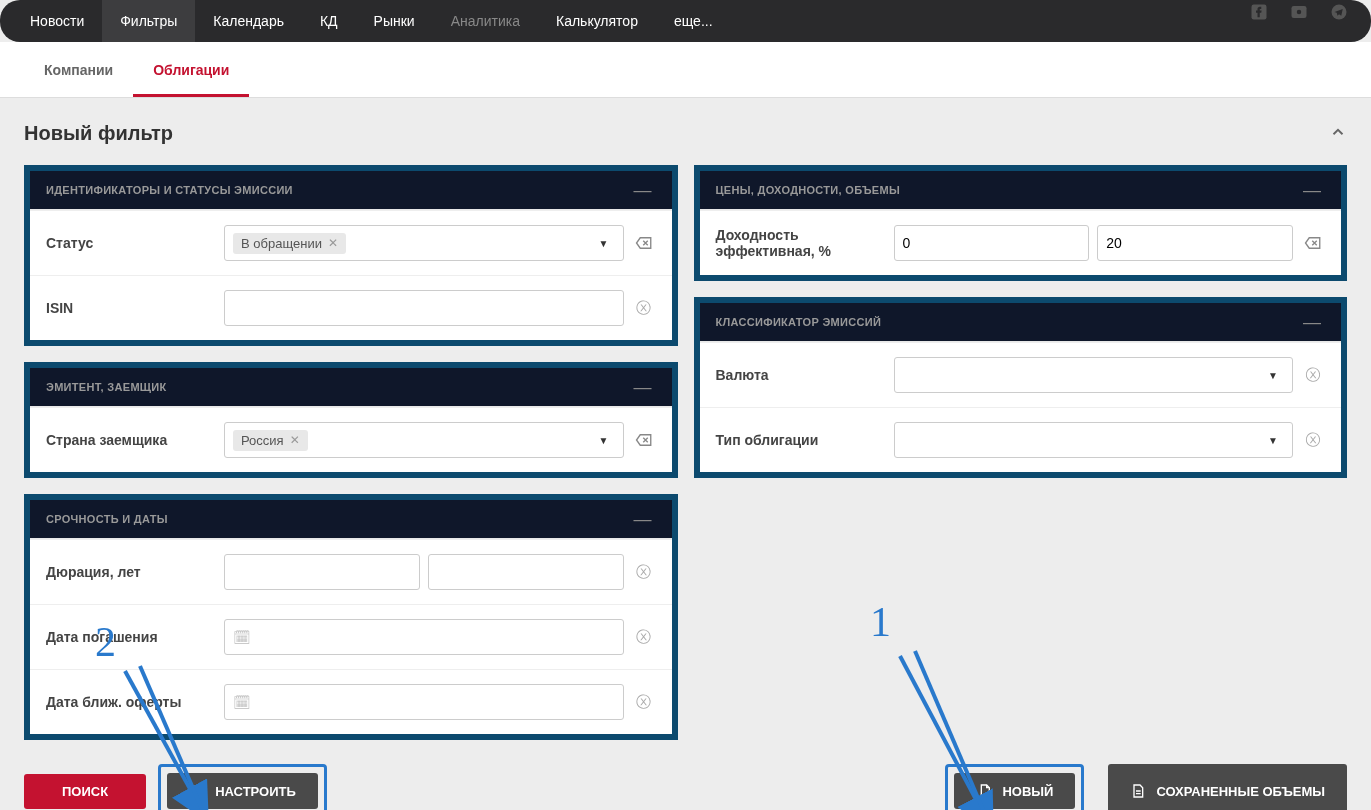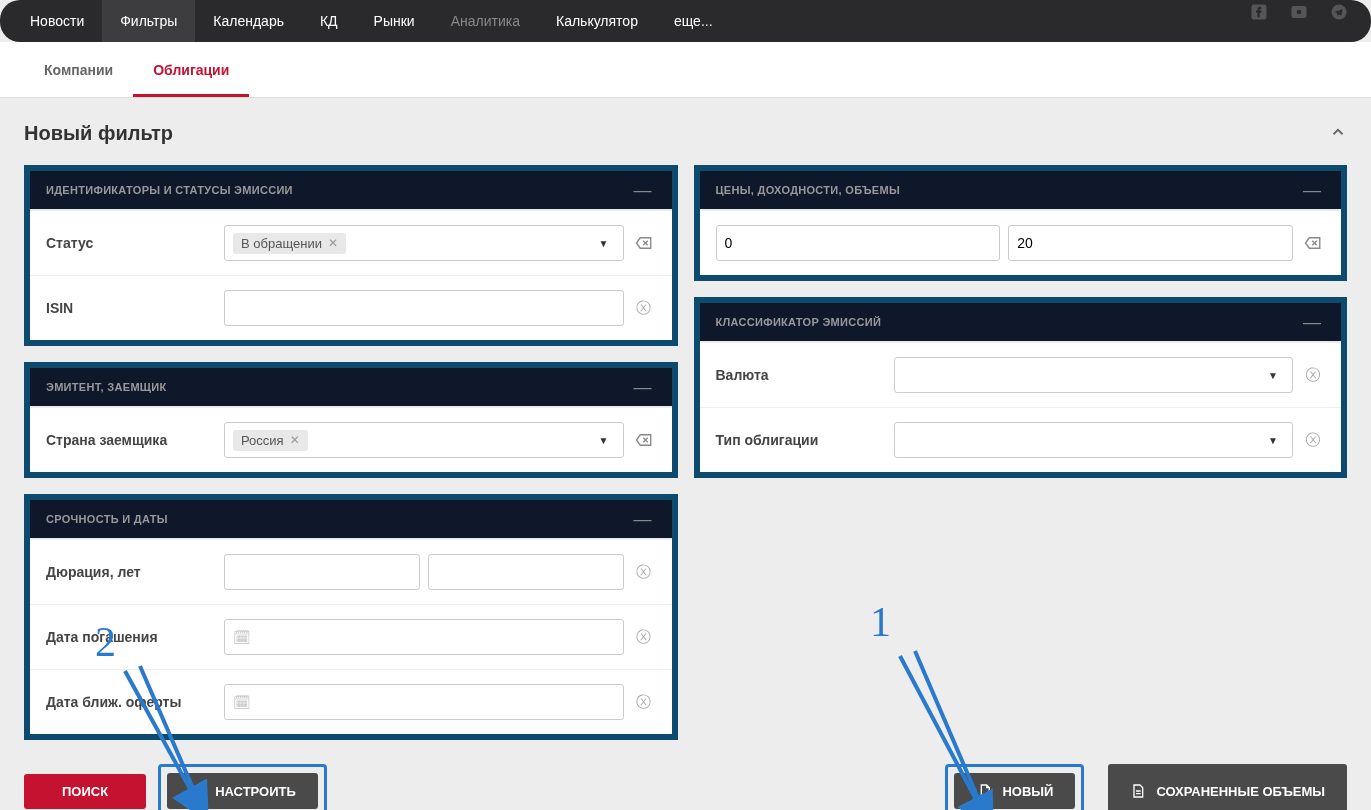--- a/index.html
+++ b/index.html
@@ -217,20 +217,21 @@
     </div>
 
     <div class="col">
 
       <div class="panel">
         <div class="panel-header">
           <div class="panel-title">ЦЕНЫ, ДОХОДНОСТИ, ОБЪЕМЫ</div>
           <div class="panel-collapse">—</div>
         </div>
         <div class="field-row">
+          <div class="field-label">Доходность эффективная, %</div>
           <div class="field-input-wrap">
             <div class="range-inputs">
               <div class="text-input">
                   <input type="text" value="0" style="">
                 </div>
               <div class="text-input">
                   <input type="text" value="20" style="">
                 </div>
             </div>
             <div class="clear-btn backspace">

